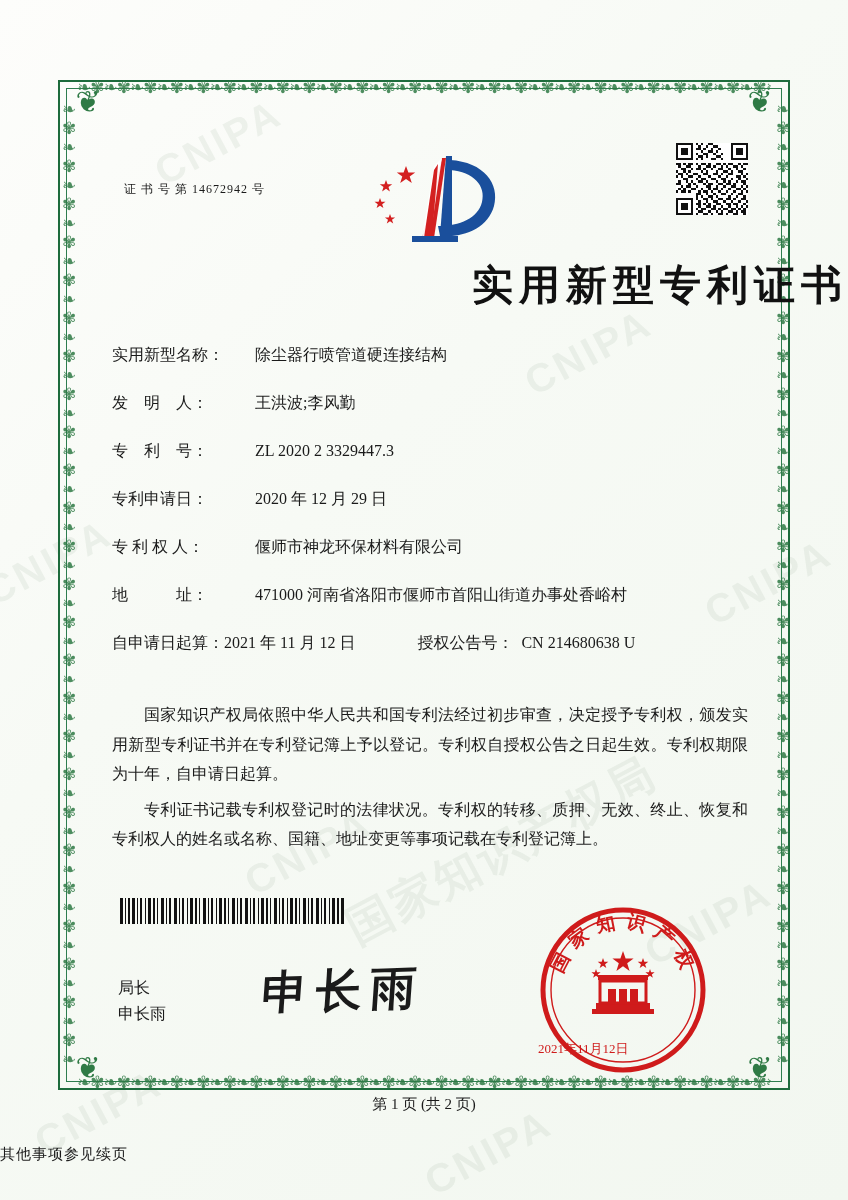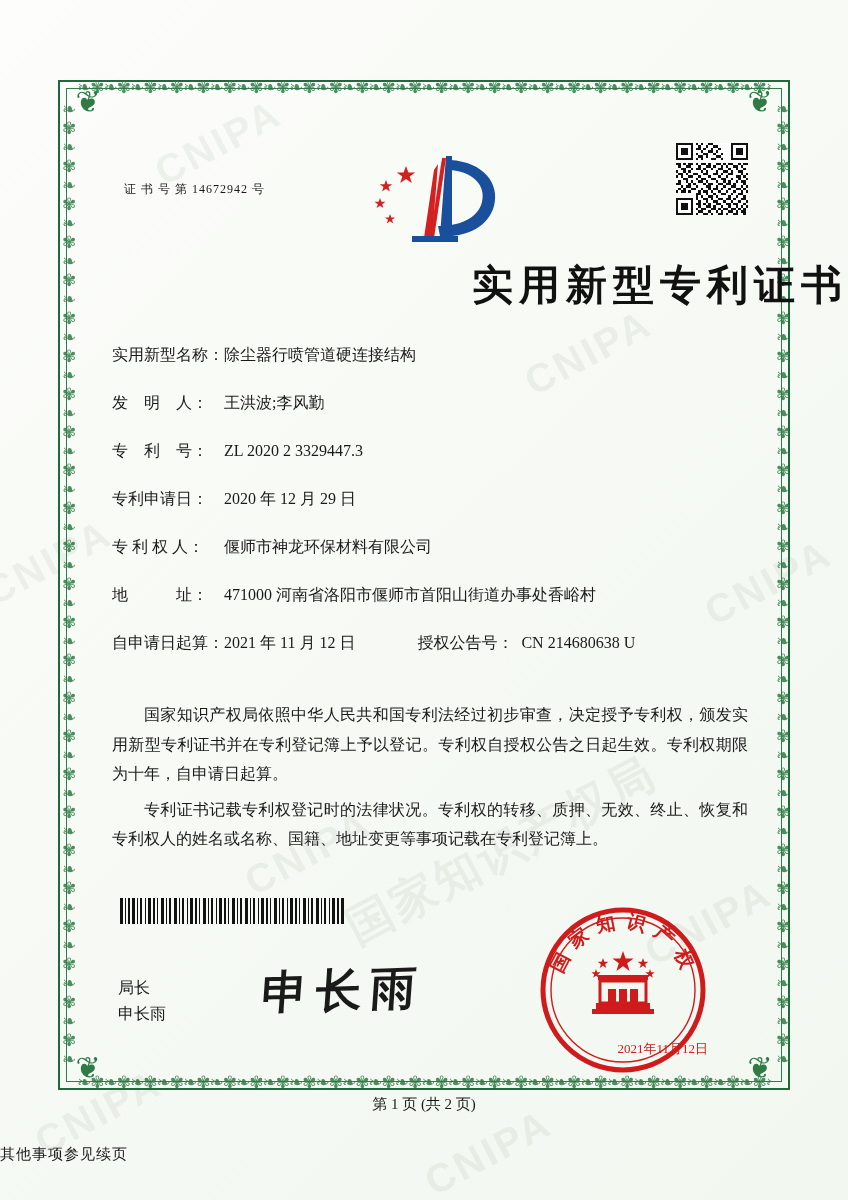--- a/index.html
+++ b/index.html
@@ -132,20 +132,21 @@
     font-size: 16px;
   }
   .field .lbl {
     width: 112px;
     flex: none;
     letter-spacing: 0px;
     white-space: pre;
   }
   .field .val {
     flex: 1;
+    margin-left: 31px;
   }
   .field .val2 {
     margin-left: 62px;
   }
 
   
   .paras {
     position: absolute;
     left: 112px; right: 100px; top: 700px;
     font-size: 16px;
@@ -182,21 +183,21 @@
   
   .seal {
     position: absolute;
     right: 140px; top: 905px;
     width: 170px; height: 170px;
   }
   .seal-date {
     position: absolute;
     right: 140px; top: 1040px;
     width: 170px;
-    text-align: right;
+    text-align: left;
     font-size: 13px;
     color: #cf1b1b;
     letter-spacing: 0px;
   }
 
   
   .page-no {
     position: absolute;
     left: 0; right: 0; top: 1095px;
     text-align: center;

